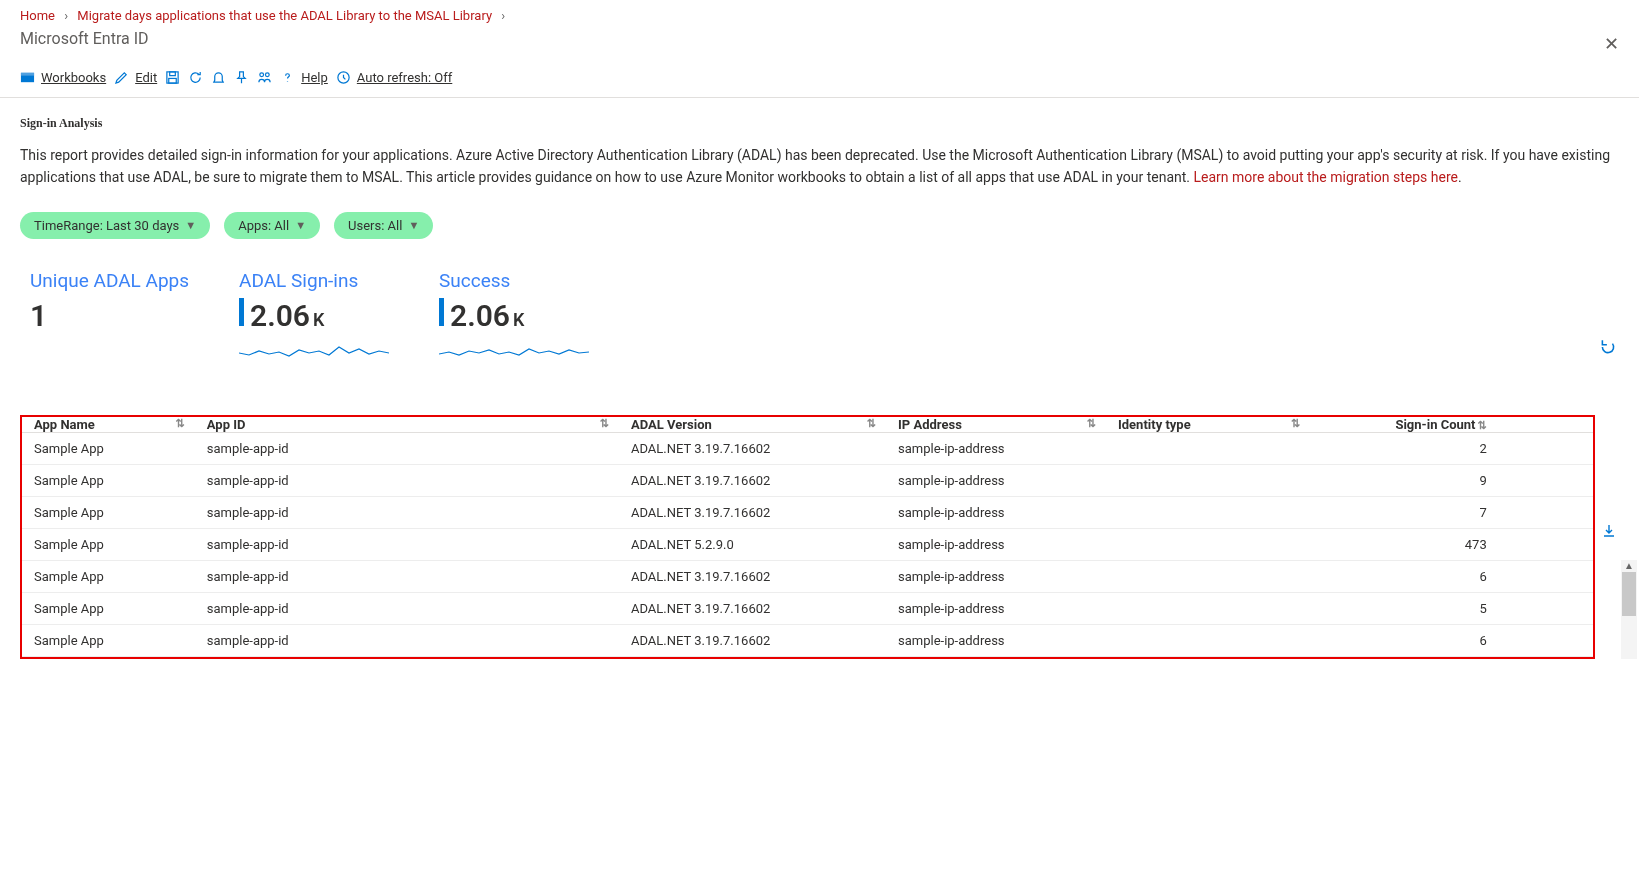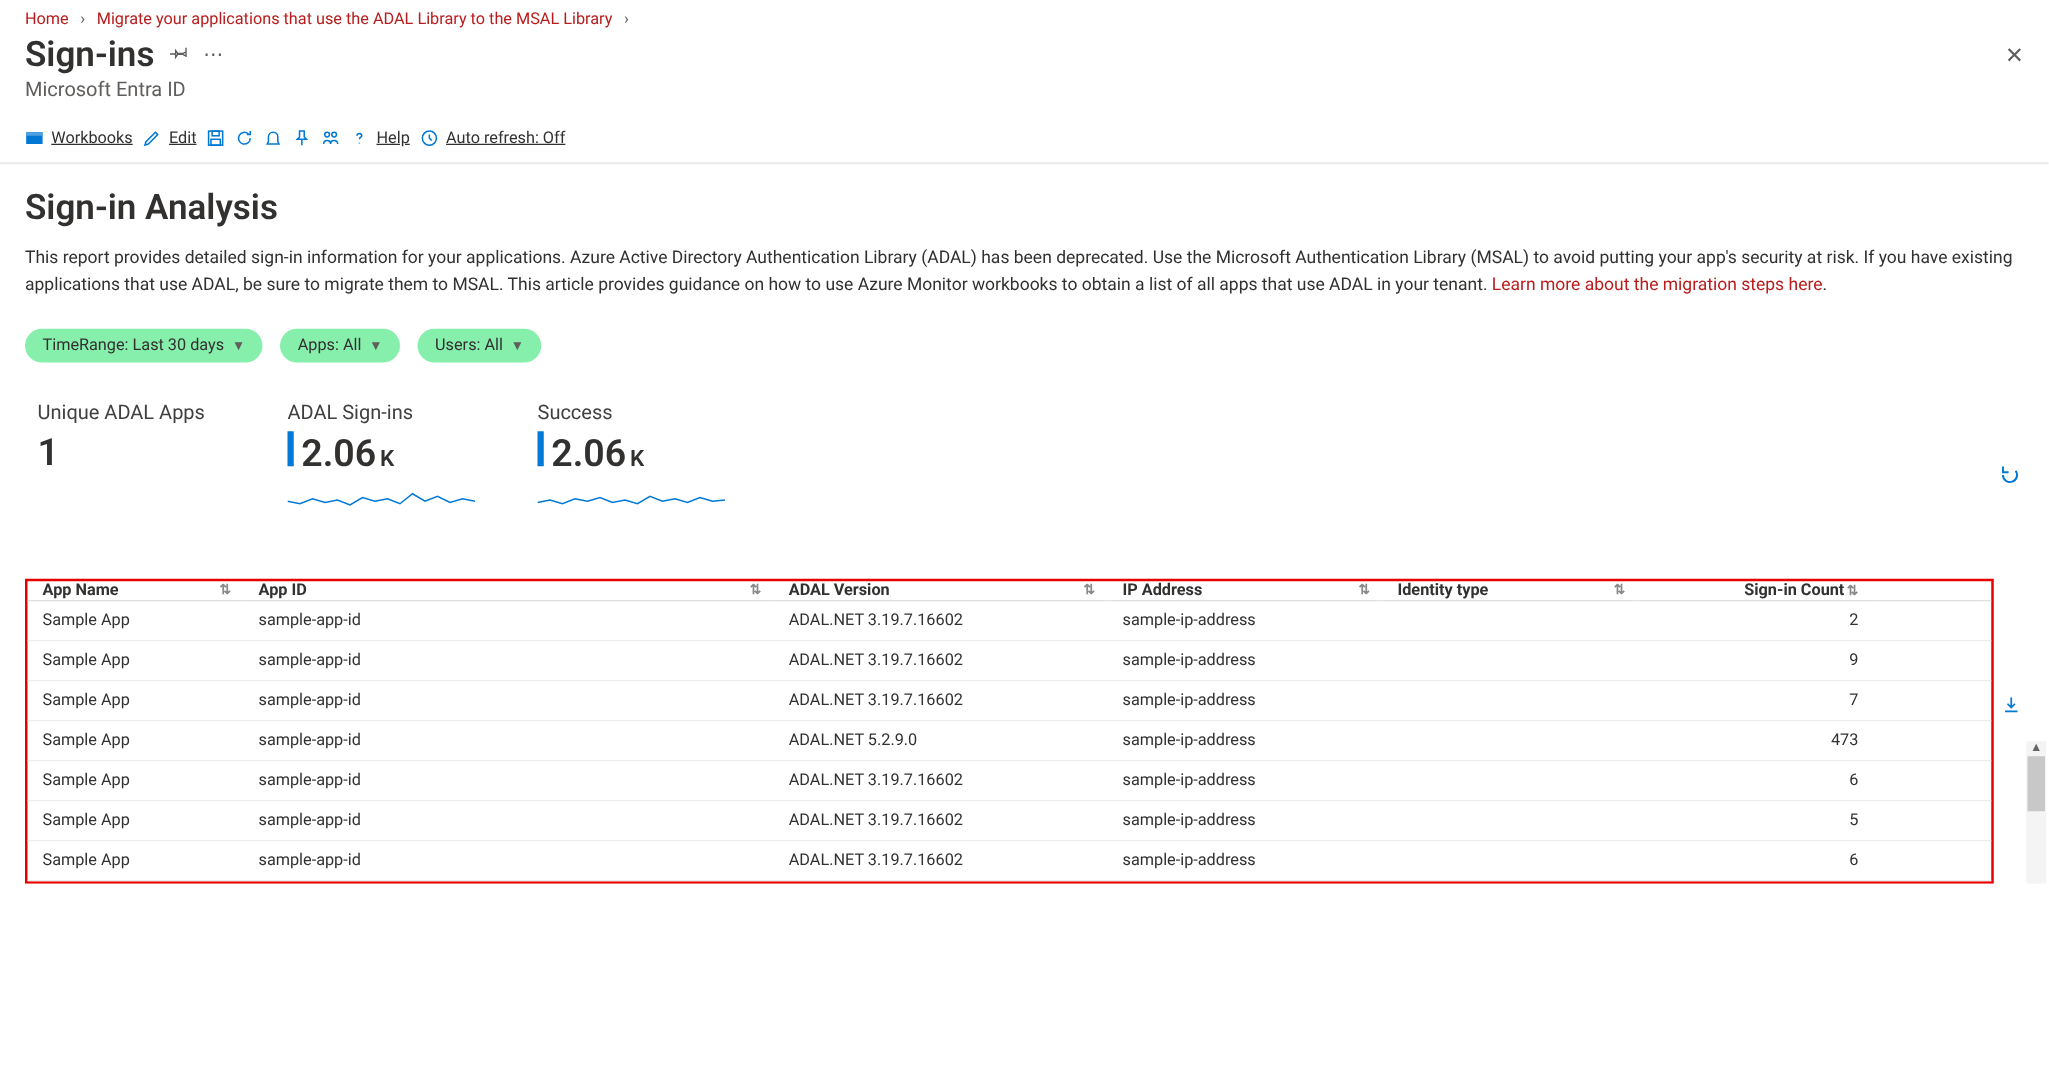--- a/index.html
+++ b/index.html
@@ -15,32 +15,32 @@
   .pin-ic, .more-ic { color:#605e5c; cursor:pointer; }
   .subtitle { font-size:16px; color:#605e5c; margin-top:2px; }
   .close-x { position:absolute; right:20px; top:10px; font-size:18px; color:#605e5c; cursor:pointer; font-weight:300; }
 
   .toolbar { display:flex; align-items:flex-end; gap:8px; padding:12px 20px; border-bottom:1px solid #e1dfdd; margin-top:10px;text-decoration:underline; }
   .tb-item { display:inline-flex; align-items:center; gap:6px; font-size:13px; color:#323130; cursor:pointer; }
   .tb-icon { color:#0078d4; display:inline-flex; }
   .tb-icon svg { width:15px; height:15px; }
 
   .content { padding:16px 4px 0 20px; }
-  .section-title { font-size:28px; font-weight:600; margin:2px 0 12px 0; }
+  .section-title { font-size:12px; font-weight:600; margin:2px 0 12px 0;font-family:Liberation Serif, serif; }
   .desc { font-size:14px; line-height:1.55; max-width:1640px; }
 
   .pill-row { display:flex; gap:14px; margin:24px 0 30px 0; }
   .pill { background:#86efac; border-radius:16px; padding:6px 14px; font-size:13px; display:inline-flex; align-items:center; gap:6px; cursor:pointer; color:#323130; }
   .pill .chev { color:#605e5c; font-size:11px; }
 
   .subhead { font-size:14px; font-weight:600; margin-left:-6px; }
 
   .metrics-row { display:flex; gap:50px; margin:28px 0 50px 10px; align-items:flex-start; }
   .metric { min-width:150px; }
-  .metric-label { font-size:16px; color:#404040; margin-bottom:6px; }
+  .metric-label { font-size:19px; color:#3b82f6; margin-bottom:6px; }
   .metric-value { font-size:30px; font-weight:600; display:flex; align-items:baseline; }
   .metric-bar { display:inline-block; width:5px; height:28px; background:#0078d4; margin-right:6px; vertical-align:baseline; }
   .metric-unit { font-size:18px; font-weight:600; margin-left:3px; }
   .spark { margin-top:6px; }
   .spark svg { width:150px; height:22px; }
   .undo-ic { color:#0078d4; cursor:pointer; position:absolute; right:22px; top:350px; }
   .dl-ic   { color:#0078d4; cursor:pointer; position:absolute; right:22px; top:536px; }
 
   .table-wrap { border:2px solid #e80000; margin-right:40px; }
   table { width:100%; border-collapse:collapse; font-size:13px; }
@@ -53,34 +53,25 @@
   .scroll-decor { position:absolute; right:2px; top:582px; width:16px; height:210px; background:#f4f4f4; }
   .scroll-thumb { width:14px; height:44px; background:#c8c8c8; margin:1px; }
   .scroll-arrow { text-align:center; font-size:10px; color:#666; }
 </style>
 </head>
 <body>
 
 <div class="breadcrumb">
   <a href="#">Home</a>
   <span class="sep">›</span>
-  <a href="#">Migrate your applications that use the ADAL Library to the MSAL Library</a>
+  <a href="#">Migrate days applications that use the ADAL Library to the MSAL Library</a>
   <span class="sep">›</span>
 </div>
 
 <div class="page-header">
-  <div class="page-title-row">
-    <h1 class="page-title">Sign-ins</h1>
-    <span class="pin-ic">
-      <svg width="15" height="15" viewBox="0 0 16 16" fill="none" stroke="currentColor" stroke-width="1.2">
-          <path d="M9.5 1.5l5 5-3 1-3 3 .5 3-2-2-4 4 4-4-2-2 3 .5 3-3 1-3z" transform="rotate(45 8 8)"></path>
-        </svg>
-    </span>
-    <span class="more-ic">⋯</span>
-  </div>
   <div class="subtitle">Microsoft Entra ID</div>
   <span class="close-x">✕</span>
 </div>
 
 <div class="toolbar">
   <span class="tb-item">
     <span class="tb-icon">
         <svg viewBox="0 0 16 16">
           <rect x="1" y="3" width="14" height="10" fill="#0078d4"></rect>
           <rect x="1" y="3" width="14" height="3" fill="#50a0e0"></rect>

